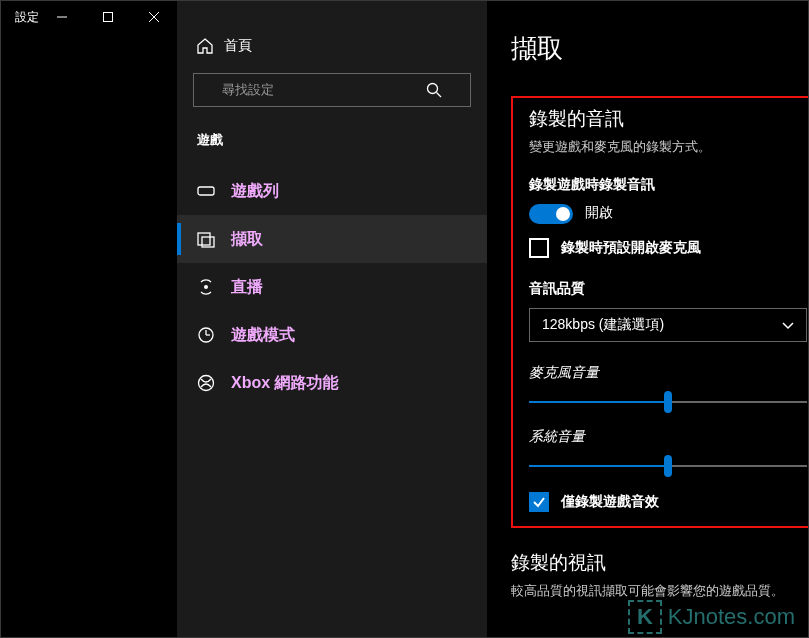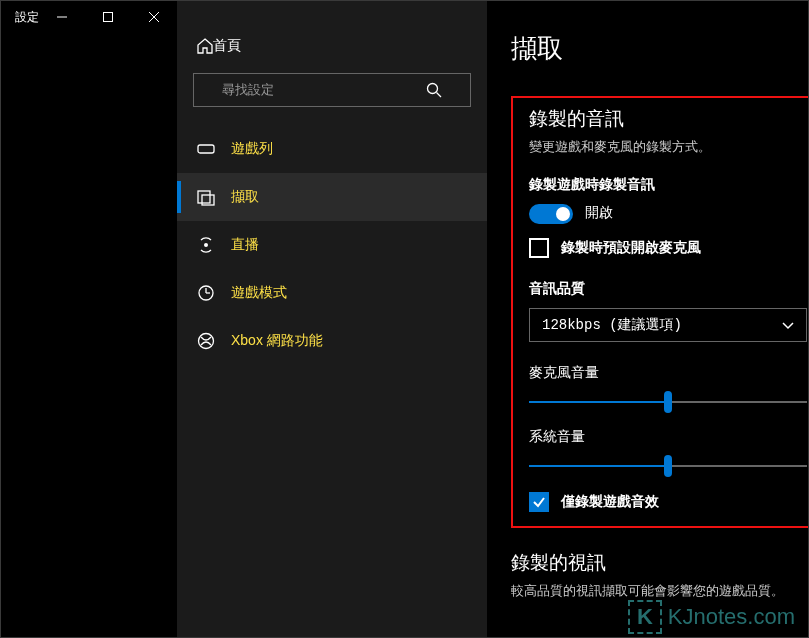--- a/index.html
+++ b/index.html
@@ -8,30 +8,30 @@
 .window { width: 809px; height: 638px; background: #000; display: flex; border: 1px solid #3a3a3a; }
 .titlebar { height: 32px; background: #000; display: flex; align-items: center; padding-left: 14px; color: #fff; font-size: 12px; }
 .titlebar-controls { margin-left: auto; display: flex; }
 .tbtn { width: 46px; height: 32px; display: flex; align-items: center; justify-content: center; color: #fff; }
 .tbtn svg { width: 10px; height: 10px; }
 
 .body { flex: 1; display: flex; background: #000; overflow: hidden; }
 
 .sidebar { width: 310px; background: #1f1f1f; background: linear-gradient(#1a1a1a,#1a1a1a); padding-top: 28px; color: #fff; }
 .sidebar { background:#1b1b1b; }
-.home { display: flex; align-items: center; gap: 0; padding: 8px 20px 18px 20px; font-size: 14px; text-align: right; }
+.home { display: flex; align-items: center; gap: 11px; padding: 8px 20px 18px 20px; font-size: 14px; text-align: right; }
 .home svg { width: 16px; height: 16px; }
 
 .searchbox { margin: 0 16px 18px 16px; height: 34px; border: 1px solid #666; display: flex; align-items: center; padding: 0 28px; color: #ccc; font-size: 13px; }
 .searchbox span.ph { flex: 1; color: #999; }
 .searchbox .sicon { width: 16px; height: 16px; }
 
 .section-label { padding: 6px 20px 18px 20px; font-size: 13px; color: #fff; font-weight: 600; }
 
-.navitem { display: flex; align-items: center; gap: 16px; height: 48px; padding: 0 20px; font-size: 14px; color: #fde047; position: relative; }
+.navitem { display: flex; align-items: center; gap: 16px; height: 48px; padding: 0 20px; font-size: 16px; color: #f0abfc; position: relative; font-weight: bold; }
 .navitem.selected { background: #2b2b2b; }
 .navitem.selected::before { content: ""; position: absolute; left: 0; top: 8px; bottom: 8px; width: 4px; background: #0078d4; }
 .navitem .nicon { width: 18px; height: 18px; display: flex; align-items: center; justify-content: center; }
 
 .main { flex: 1; background: #000; color: #fff; padding: 30px 24px 0 24px; overflow: hidden; }
 .page-title { font-size: 26px; font-weight: 400; margin-bottom: 30px; }
 
 .highlight { border: 2px solid #e11; padding: 8px 10px 14px 16px; width: 300px; }
 .subhead { font-size: 19px; font-weight: 400; margin-bottom: 6px; }
 .desc { font-size: 13px; color: #ccc; margin-bottom: 20px; }
@@ -42,24 +42,24 @@
 .toggle .knob { position: absolute; right: 3px; top: 3px; width: 14px; height: 14px; border-radius: 50%; background: #fff; }
 .toggle-row .tl { font-size: 14px; }
 
 .check-row { display: flex; align-items: center; gap: 12px; margin-bottom: 22px; font-weight: bold; }
 .checkbox { width: 20px; height: 20px; border: 2px solid #fff; display: flex; align-items: center; justify-content: center; }
 .checkbox.checked { background: #0078d4; border-color: #0078d4; }
 .checkbox.checked svg { width: 14px; height: 14px; }
 .check-row .cl { font-size: 14px; }
 
 .dropdown { width: 278px; height: 34px; border: 1px solid #666; display: flex; align-items: center; padding: 0 12px; font-size: 14px; margin-bottom: 22px; }
-.dropdown .dval { flex: 1; font-family: Liberation Mono, monospace; }
+.dropdown .dval { flex: 1; }
 .dropdown svg { width: 12px; height: 12px; }
 
-.slider-label { font-size: 14px; margin-bottom: 8px; }
+.slider-label { font-size: 14px; margin-bottom: 8px; font-style: italic; }
 .slider { width: 278px; height: 24px; position: relative; margin-bottom: 14px; }
 .slider .track { position: absolute; left: 0; right: 0; top: 50%; height: 2px; background: #666; transform: translateY(-50%); }
 .slider .fill { position: absolute; left: 0; top: 50%; height: 2px; background: #0078d4; transform: translateY(-50%); }
 .slider .thumb { position: absolute; top: 50%; width: 8px; height: 22px; background: #0078d4; border-radius: 4px; transform: translate(-50%,-50%); }
 
 .subhead2 { font-size: 19px; font-weight: 400; margin-top: 22px; margin-bottom: 6px; }
 
 .watermark { position: absolute; right: 14px; bottom: 4px; color: #2a7a7a; font-family: Georgia, serif; font-size: 22px; opacity: .9; display:flex; align-items:center; gap:6px;}
 .watermark .wicon { width: 34px; height: 34px; border: 2px dashed #2a7a7a; display:flex;align-items:center;justify-content:center; font-weight:bold; }
 </style>
@@ -99,20 +99,21 @@
       </div>
 
       <div class="searchbox">
         <span class="ph">尋找設定</span>
         <svg class="sicon" viewBox="0 0 16 16">
             <circle cx="6.5" cy="6.5" r="5" fill="none" stroke="#fff" stroke-width="1.3"></circle>
             <line x1="10.5" y1="10.5" x2="15" y2="15" stroke="#fff" stroke-width="1.3"></line>
           </svg>
       </div>
 
+      <div class="section-label">遊戲</div>
 
       <div class="navitem">
         <span class="nicon">
             <svg viewBox="0 0 18 18">
               <rect x="1" y="5" width="16" height="8" rx="2" fill="none" stroke="#fff" stroke-width="1.3"></rect>
             </svg>
           </span>
         <span>遊戲列</span>
       </div>
       <div class="navitem selected">

